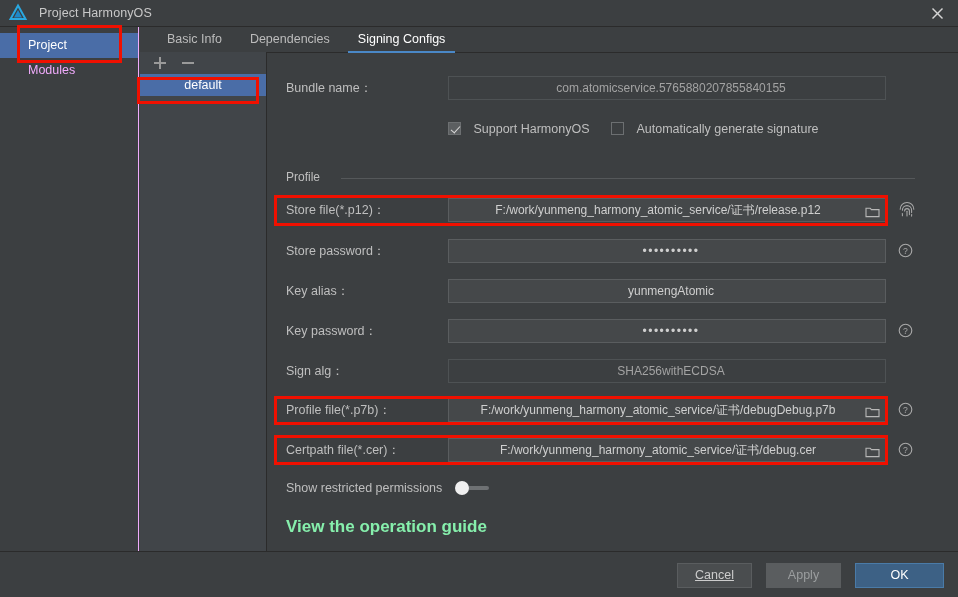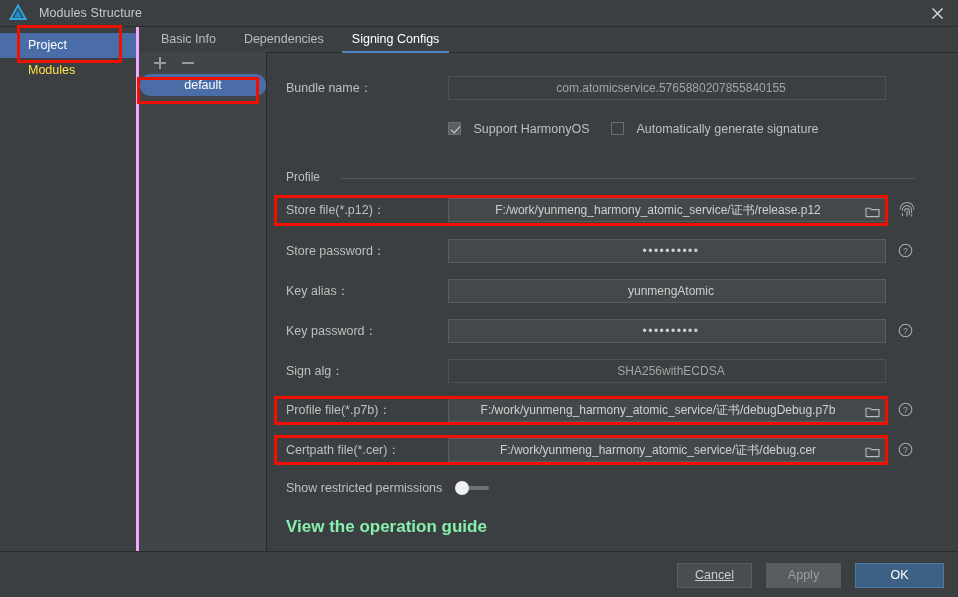--- a/index.html
+++ b/index.html
@@ -35,26 +35,26 @@
     display: flex; align-items: center; justify-content: center;
     color: #d0d0d0;
   }
   .close-btn svg { display: block; }
 
   
   .sidebar {
     position: absolute; left: 0; top: 27px;
     width: 139px; height: 524px;
     background: #3c3f41;
-    border-right: 3px solid #f0abfc;
+    border-right: 1px solid #f0abfc;
   }
   .side-item {
     height: 25px; line-height: 25px;
     padding-left: 28px;
-    font-size: 12.5px; color: #fde047;
+    font-size: 12.5px; color: #f0abfc;
     white-space: nowrap;
   }
   .side-item.selected { background: #4a6da7; color: #ffffff; }
 
   
   .listpanel {
     position: absolute; left: 140px; top: 52px;
     width: 127px; height: 499px;
     background: #414549;
     border-right: 1px solid #2b2b2b;
@@ -67,30 +67,29 @@
     width: 14px; height: 14px; position: relative;
     display: inline-block;
   }
   .tb-btn .h, .tb-btn .v { position: absolute; background: #9a9a9a; }
   .tb-btn .h { left: 1px; top: 6px; width: 12px; height: 1.6px; }
   .tb-btn .v { top: 1px; left: 6px; height: 12px; width: 1.6px; }
   .list-row {
     height: 22px; line-height: 22px;
     text-align: center; font-size: 12.5px;
     color: #d6d6d6;
-    border-radius: 10px;
   }
   .list-row.selected { background: #4a6da7; color: #ffffff; }
 
   
   .tabs {
     position: absolute; left: 140px; top: 27px;
     width: 818px; height: 26px;
     display: flex; align-items: flex-end;
-    padding-left: 7px; gap: 0px;
+    padding-left: 13px; gap: 0px;
     border-bottom: 1px solid #2b2b2b;
     background: #3c3f41;
   }
   .tab {
     font-size: 12.5px; color: #bcbcbc;
     padding: 0 14px 6px 14px;
     position: relative; white-space: nowrap;
   }
   .tab.active { color: #ffffff; }
   .tab.active::after {
@@ -205,21 +204,21 @@
 
 <div id="app">
 
   <div class="titlebar">
     <div class="app-icon">
       <svg width="22" height="22" viewBox="0 0 22 22">
         <path d="M11 3.5 L18.5 17 L3.5 17 Z" fill="none" stroke="#2aa8e0" stroke-width="2"></path>
         <path d="M11 8 L15 15.5 L7 15.5 Z" fill="#1e88c8"></path>
       </svg>
     </div>
-    <div class="title-text">Modules Structure</div>
+    <div class="title-text">Project HarmonyOS</div>
     <div class="close-btn">
       <svg width="13" height="13" viewBox="0 0 13 13">
         <line x1="1.5" y1="1.5" x2="11.5" y2="11.5" stroke="#d5d5d5" stroke-width="1.4"></line>
         <line x1="11.5" y1="1.5" x2="1.5" y2="11.5" stroke="#d5d5d5" stroke-width="1.4"></line>
       </svg>
     </div>
   </div>
 
   <div class="sidebar">
     <div class="side-item selected" style="margin-top:6px">

